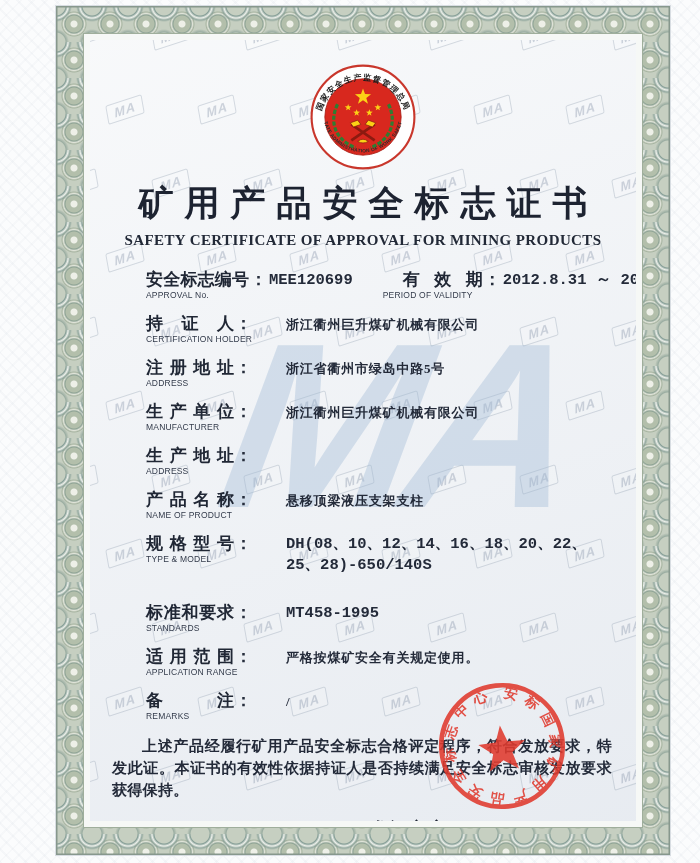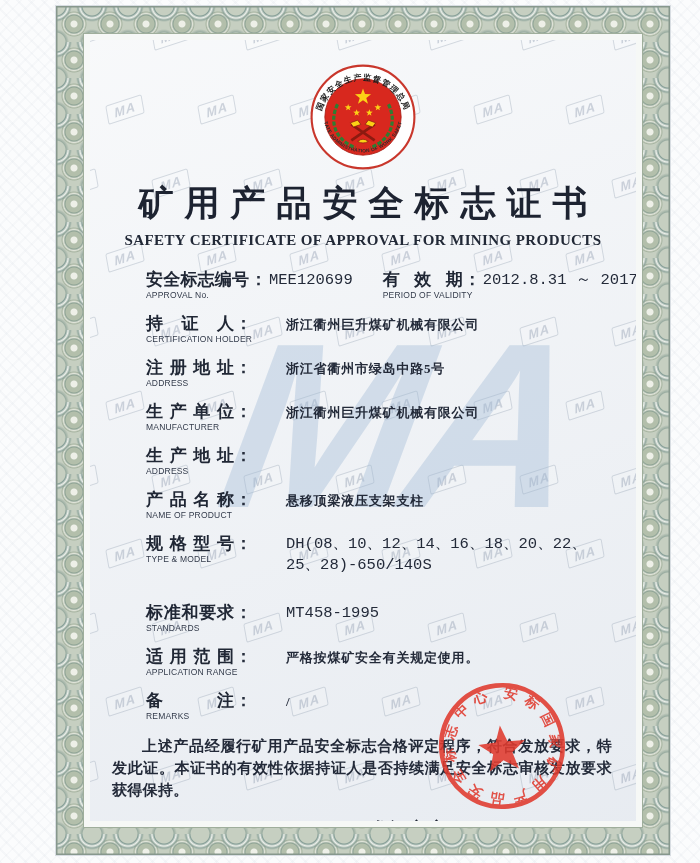--- a/index.html
+++ b/index.html
@@ -64,31 +64,31 @@
   .fields{margin:20px 24px 0 56px;}
   .field-row{display:flex;align-items:flex-start;margin-bottom:13px;gap:32px;}
   .label-block{flex:0 0 auto;}
   .cn-line{display:flex;align-items:baseline;}
   .label-cn{
     display:inline-block;min-width:88px;
     font-size:17px;font-weight:700;color:#202735;
     text-align:justify;text-align-last:justify;line-height:21px;white-space:nowrap;
   }
   .label-cn.w-wide{min-width:103px;}
-  .label-cn.w-sm{min-width:80px;}
+  .label-cn.w-sm{min-width:80px;margin-left:20px;}
   .colon{font-size:17px;font-weight:700;margin:0 2px 0 1px;line-height:21px;}
   .label-en{
     font:400 8.5px "Liberation Sans","DejaVu Sans",sans-serif;
     color:#323a4a;letter-spacing:.2px;margin-top:0px;white-space:nowrap;
   }
   .value{
     flex:1;font-size:13px;font-weight:600;line-height:21px;
     color:#232a39;letter-spacing:.8px;padding-top:1px;min-width:0;
   }
-  .value.mono{font-family:"Liberation Mono","DejaVu Sans Mono",monospace;font-weight:400;letter-spacing:0;font-size:15.5px;}
+  .value.mono{font-family:"Liberation Mono","DejaVu Sans Mono",monospace;font-weight:700;letter-spacing:0;font-size:15.5px;}
   .row-gap-top{margin-top:26px;}
   .approval-row{display:flex;align-items:flex-start;margin-bottom:13px;}
   .group{display:flex;align-items:flex-start;}
   .group .value{flex:0 0 auto;}
   .validity-group{margin-left:30px;}
   .statement{
     margin:14px 24px 0 22px;text-indent:2em;text-align:justify;
     font-size:15px;font-weight:700;line-height:22px;color:#232a39;letter-spacing:.3px;
   }
   .issued-block{margin:16px 0 0 262px;width:120px;text-align:center;}

